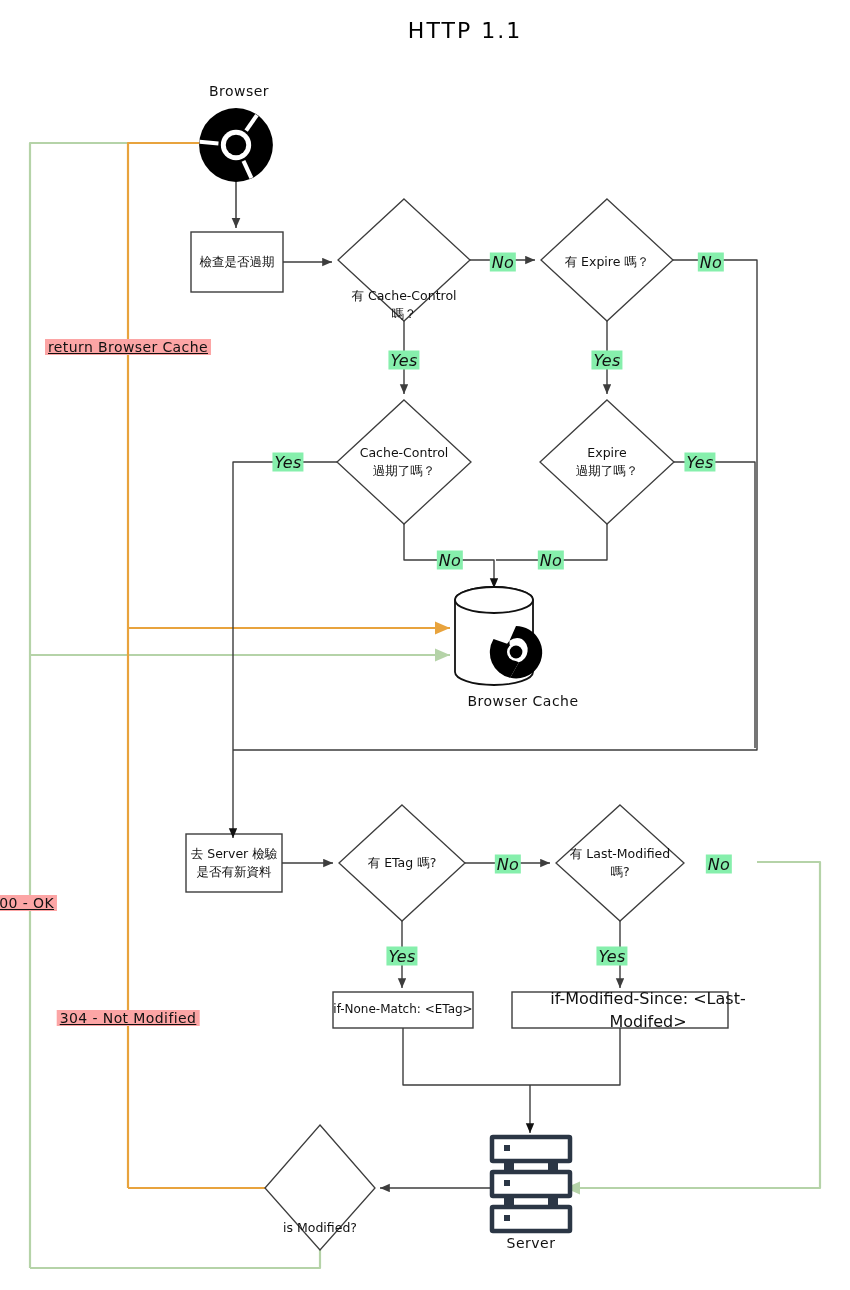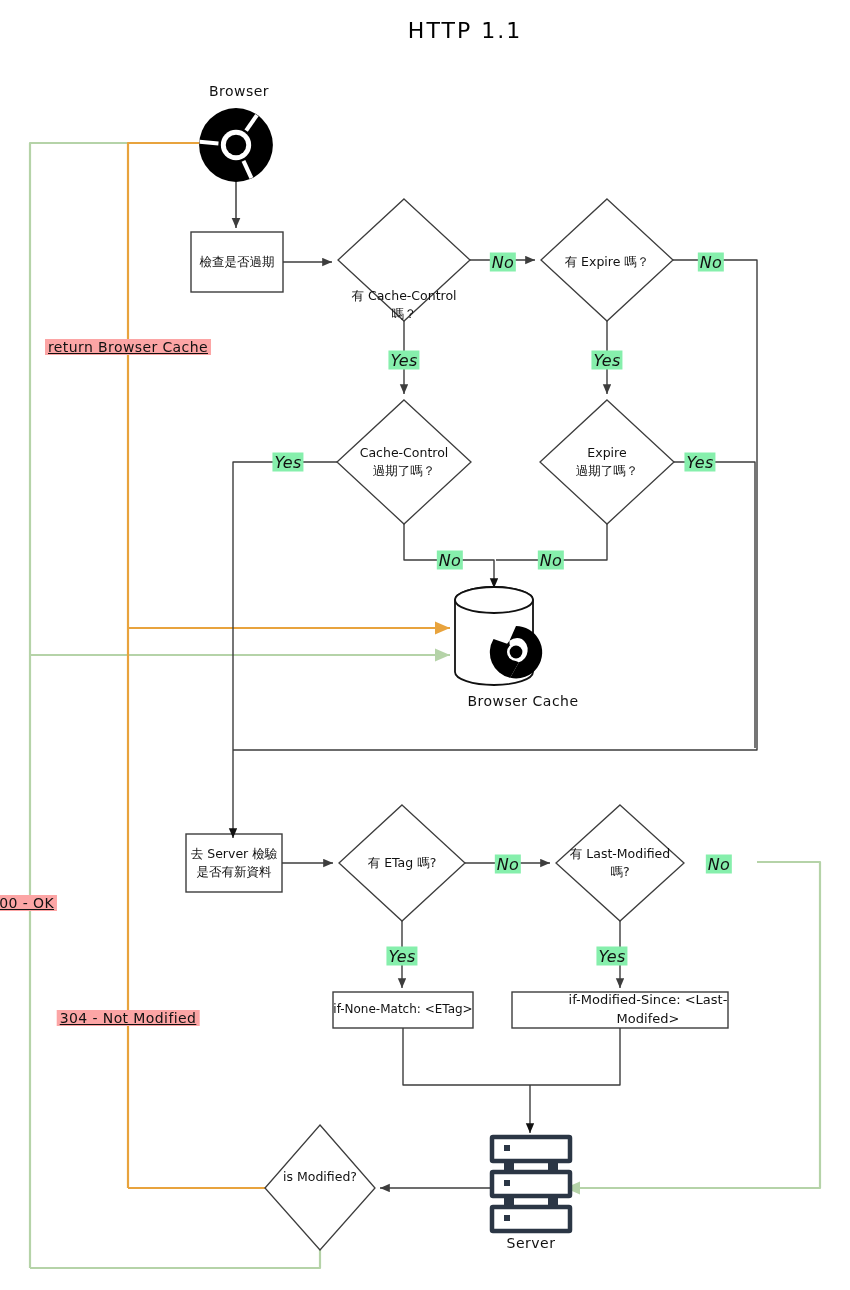--- a/index.html
+++ b/index.html
@@ -156,22 +156,22 @@
   <div class="nodetext" style="left:404px;top:462px;">Cache-Control
 過期了嗎？</div>
   <div class="nodetext" style="left:607px;top:462px;">Expire
 過期了嗎？</div>
   <div class="nodetext" style="left:234px;top:863px;">去 Server 檢驗
 是否有新資料</div>
   <div class="nodetext" style="left:402px;top:863px;">有 ETag 嗎?</div>
   <div class="nodetext" style="left:620px;top:863px;">有 Last-Modified
 嗎?</div>
   <div class="nodetext" style="left:403px;top:1010px;font-size:12px;">if-None-Match: &lt;ETag&gt;</div>
-  <div class="nodetext" style="left:648px;top:1010px;font-size:13px;">if-Modified-Since: &lt;Last-Modifed&gt;</div>
-  <div class="nodetext" style="left:320px;top:1177px;">is Modified?</div>
+  <div class="nodetext" style="left:648px;top:1010px;font-size:16px;">if-Modified-Since: &lt;Last-Modifed&gt;</div>
+  <div class="nodetext" style="left:320px;top:1228px;">is Modified?</div>
 
   <div class="caption" style="left:239px;top:91px;">Browser</div>
   <div class="caption" style="left:494px;top:701px;margin-left:29px;">Browser Cache</div>
   <div class="caption" style="left:531px;top:1243px;">Server</div>
 
   <div class="edgelabel" style="left:503px;top:262px;">No</div>
   <div class="edgelabel" style="left:404px;top:360px;">Yes</div>
   <div class="edgelabel" style="left:711px;top:262px;">No</div>
   <div class="edgelabel" style="left:607px;top:360px;">Yes</div>
   <div class="edgelabel" style="left:288px;top:462px;">Yes</div>

